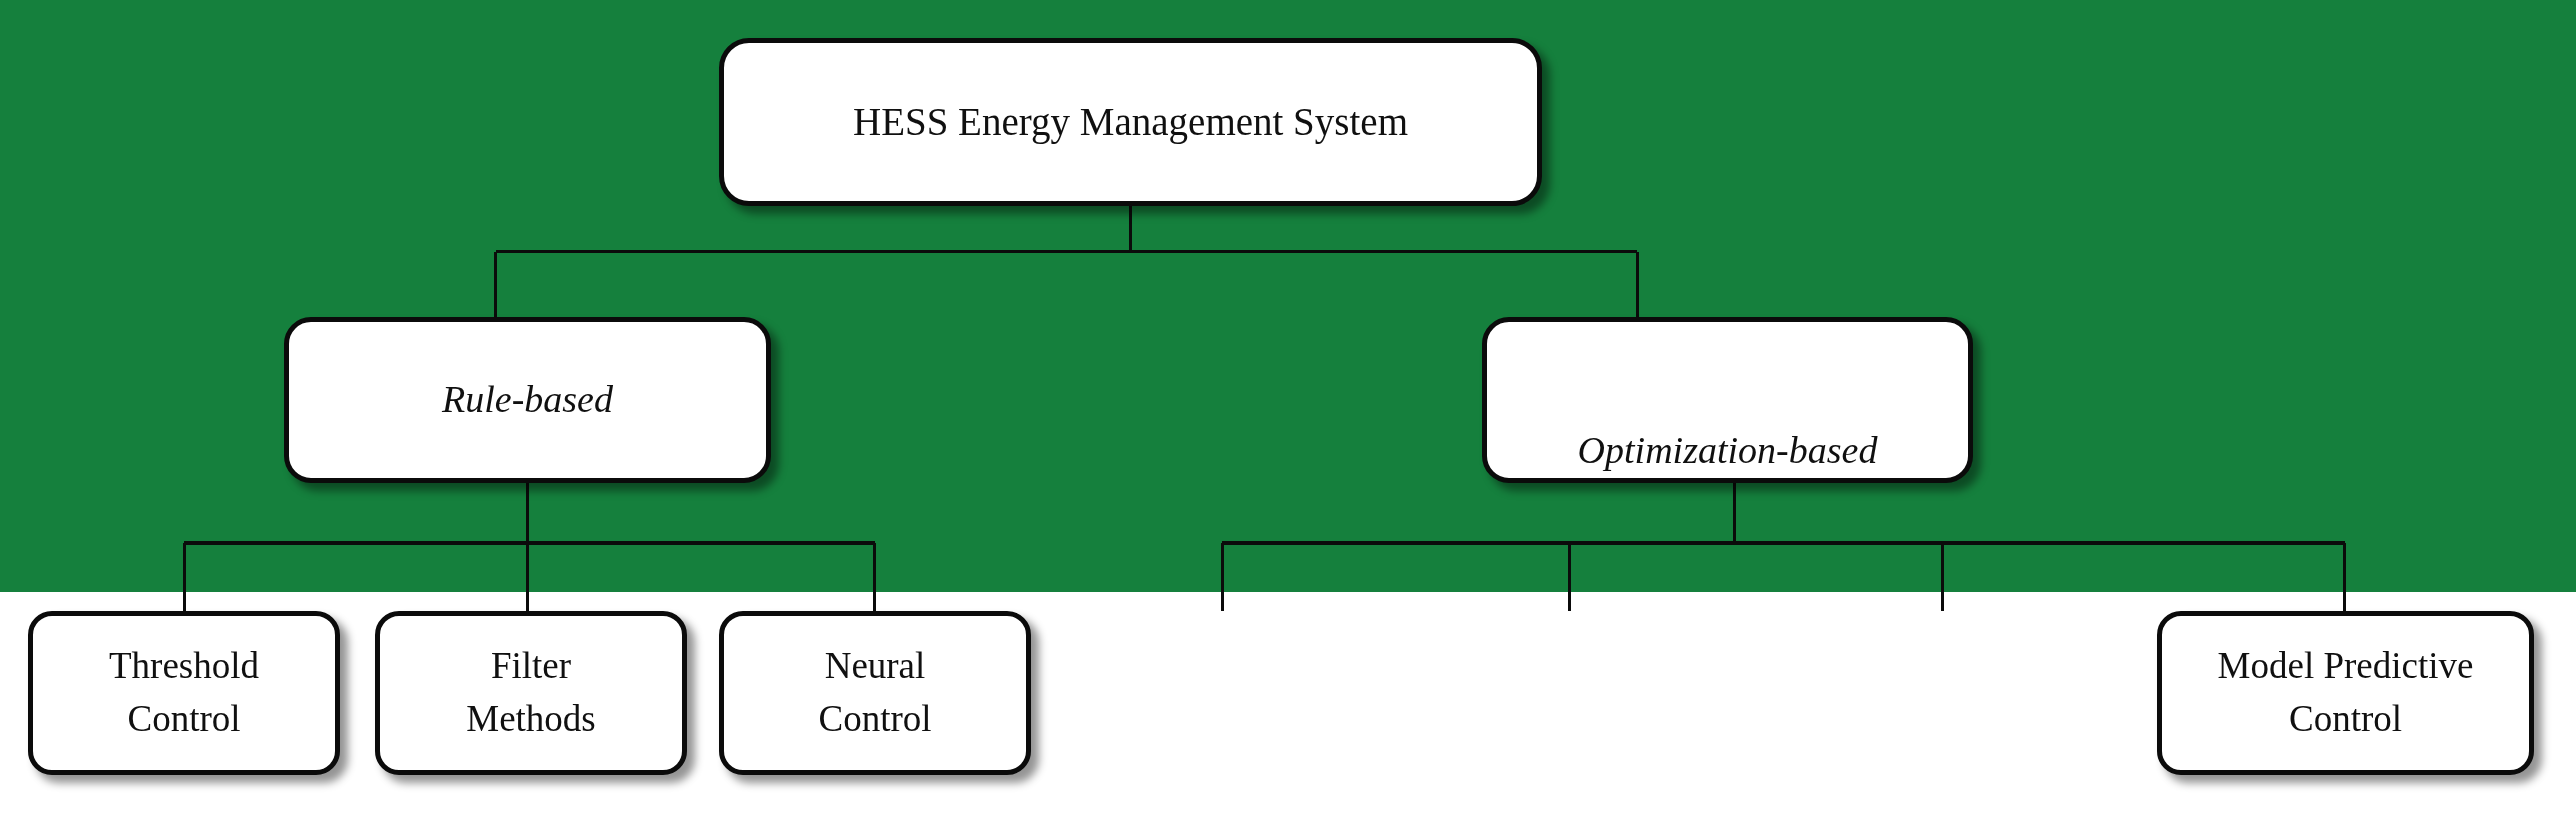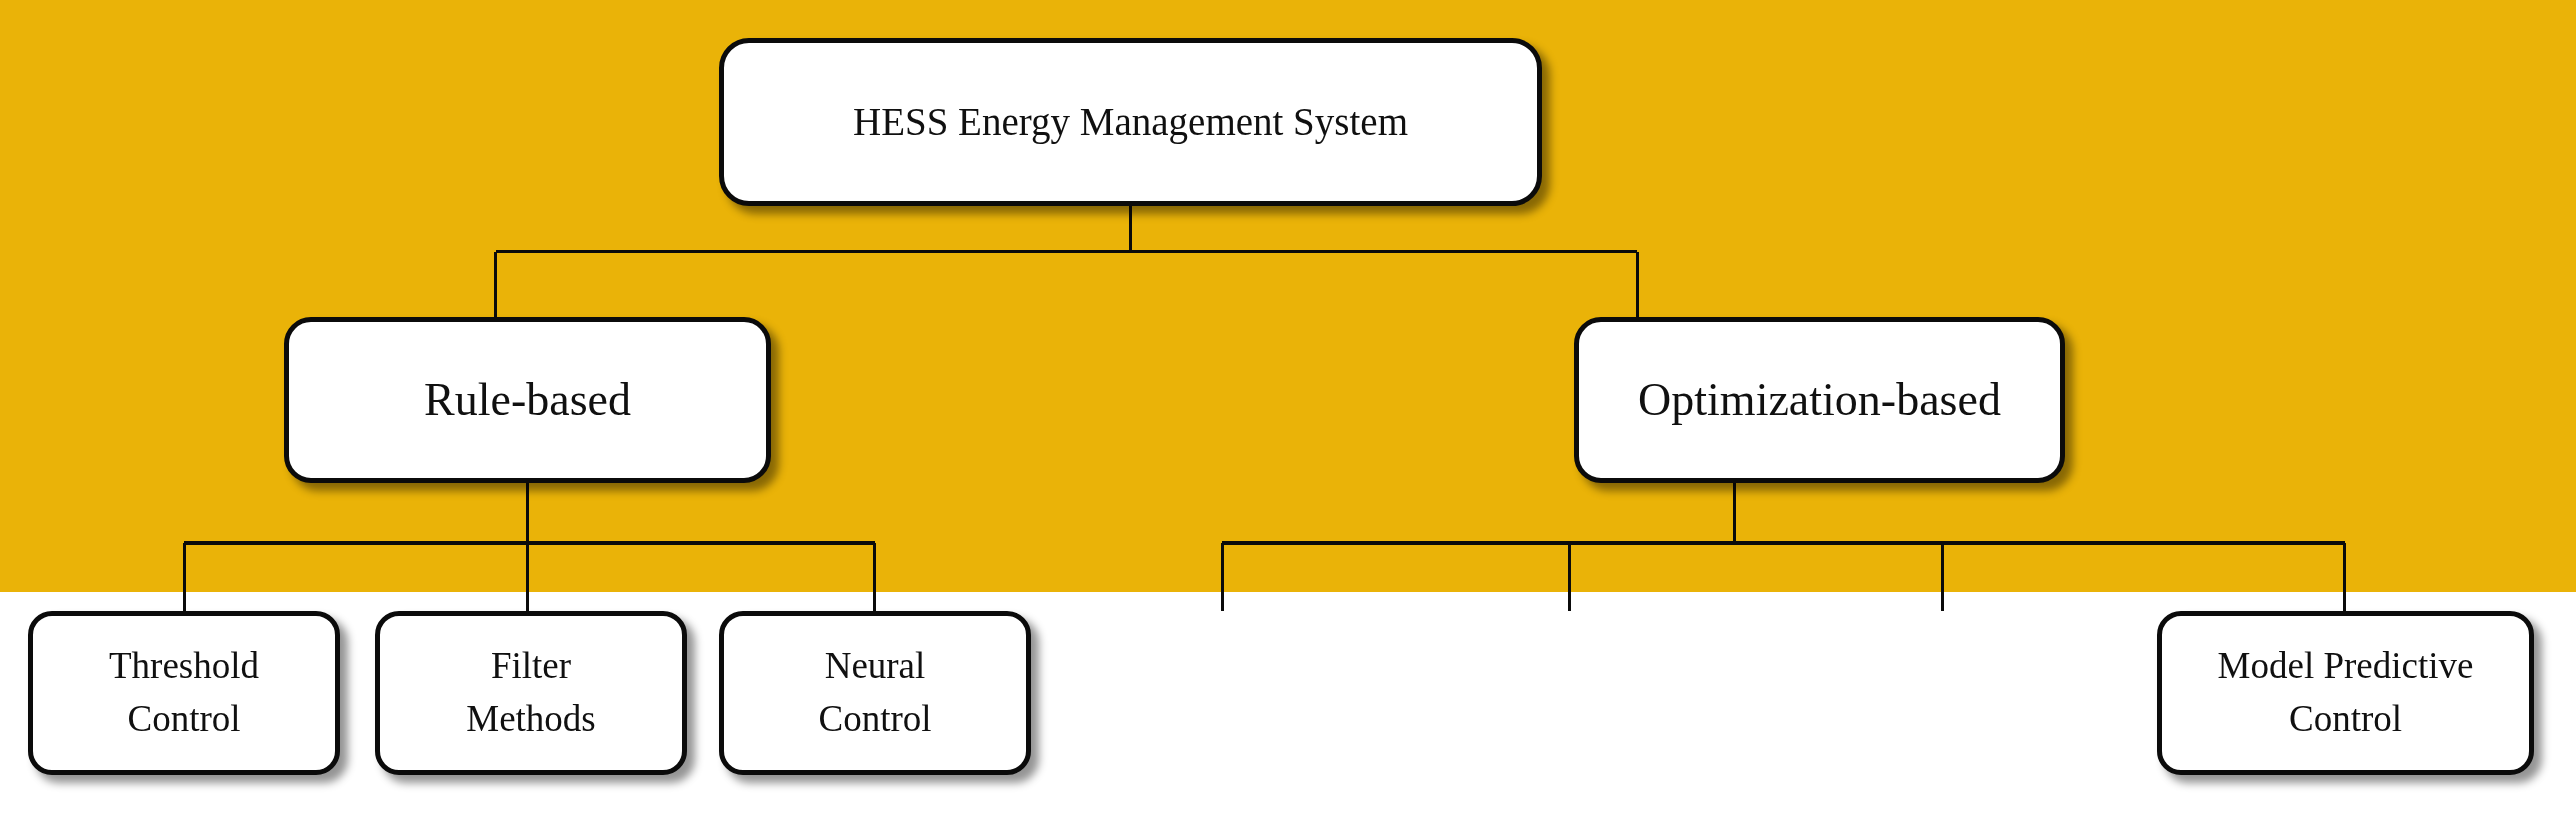--- a/index.html
+++ b/index.html
@@ -10,21 +10,21 @@
   body {
     width: 2576px;
     height: 824px;
     overflow: hidden;
     font-family: "Liberation Serif", "DejaVu Serif", serif;
   }
   #canvas {
     position: relative;
     width: 2576px;
     height: 592px;
-    background: #eab308;
+    background: #15803d;
   }
   
   #wires {
     position: absolute;
     left: 0;
     top: 0;
     width: 2576px;
     height: 824px;
     pointer-events: none;
   }
@@ -53,23 +53,23 @@
   .node.root {
     left: 719px;
     top: 38px;
     width: 823px;
     height: 168px;
     border-radius: 30px;
   }
   .node.root .label { font-size: 39px; }
   
   .node.cat { top: 317px; height: 166px; }
-  .node.cat .label { font-size: 46px; }
+  .node.cat .label { font-size: 38px; font-style: italic; }
   .node.cat-0 { left: 284px;  width: 487px; }
-  .node.cat-1 { left: 1574px; width: 491px; }
+  .node.cat-1 { left: 1482px; width: 491px; align-items: flex-end; }
   
   .node.leaf { top: 611px; height: 164px; border-radius: 24px; }
   .node.leaf .label { font-size: 37px; }
   .node.leaf-0 { left: 28px;   width: 312px; }
   .node.leaf-1 { left: 375px;  width: 312px; }
   .node.leaf-2 { left: 719px;  width: 312px; }
   .node.leaf-3 { left: 1066px; width: 312px; }
   .node.leaf-4 { left: 1414px; width: 312px; }
   .node.leaf-5 { left: 1761px; width: 363px; }
   .node.leaf-6 { left: 2157px; width: 377px; }

